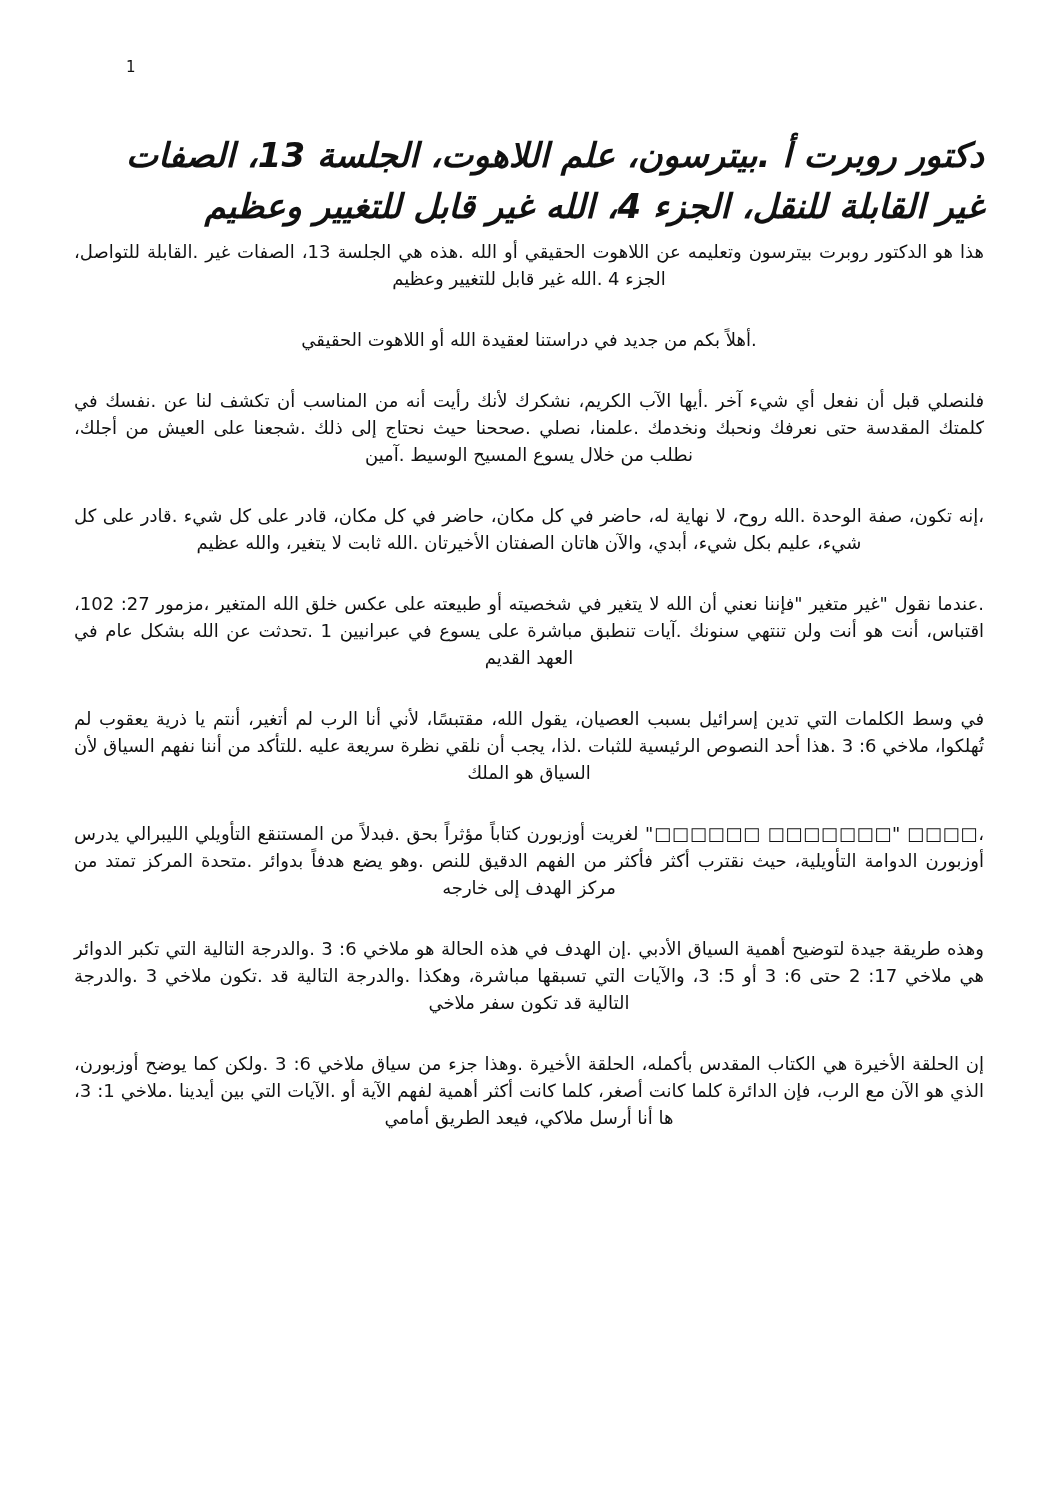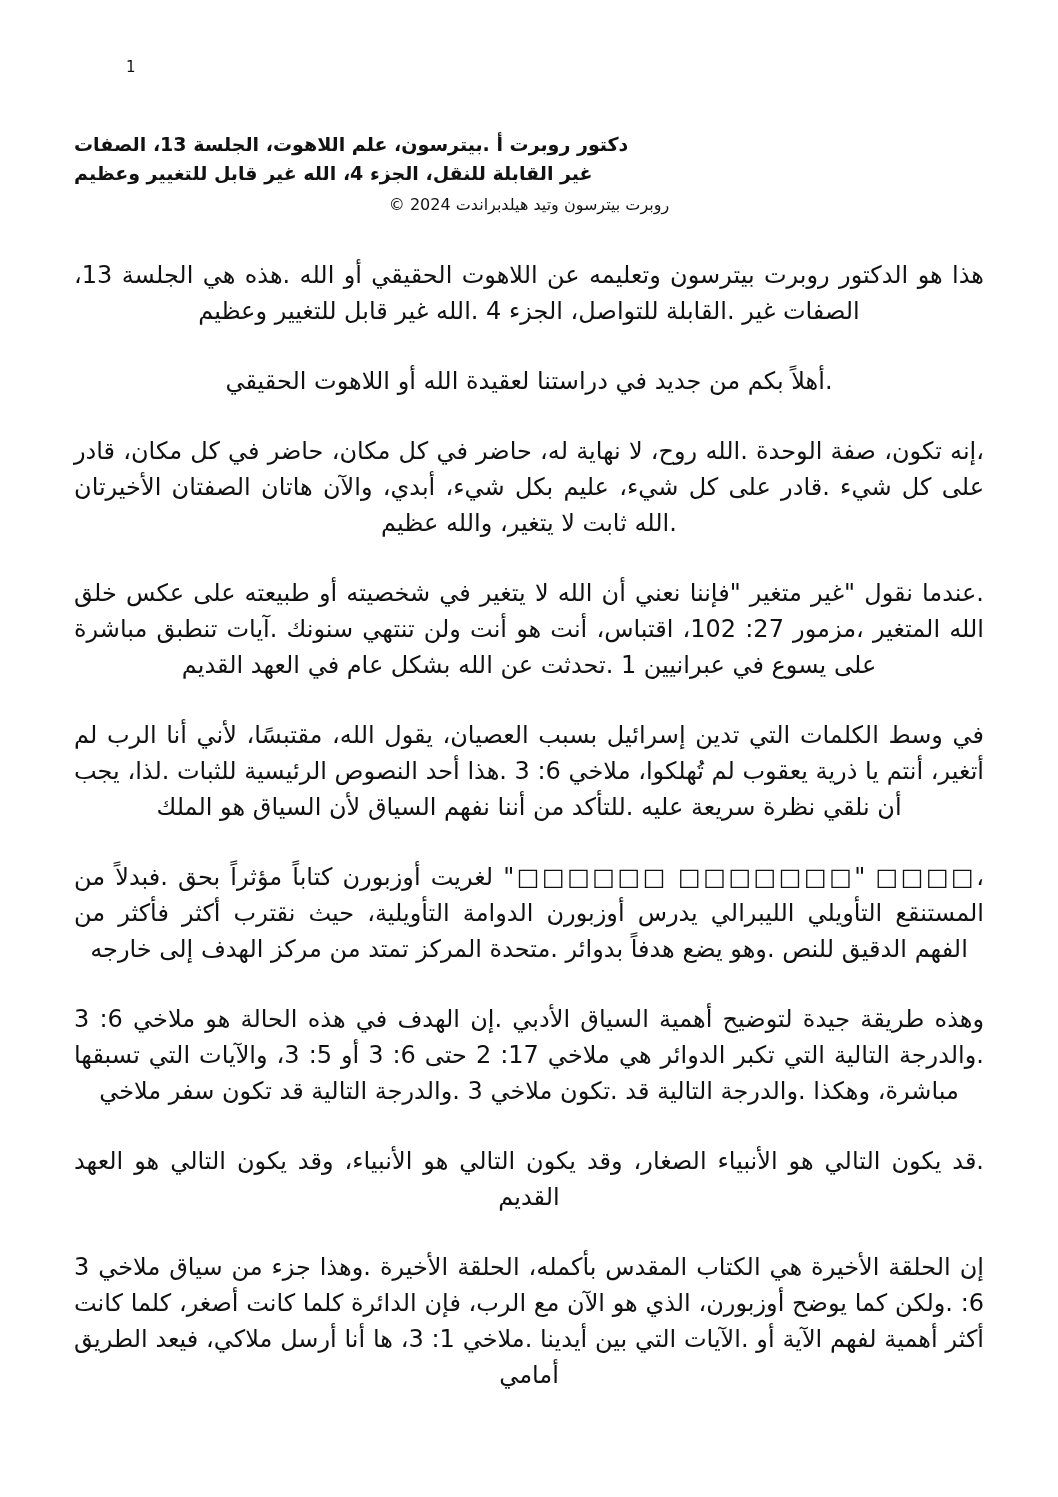--- a/index.html
+++ b/index.html
@@ -25,57 +25,57 @@
     top: 58px;
     left: 126px;
     font-size: 15px;
     direction: ltr;
   }
   .content {
     direction: rtl;
     padding: 130px 74px 0 74px;
   }
   .doc-title {
-    font-size: 19px;
+    font-size: 34px;
     font-weight: 700;
     line-height: 1.5;
-    text-align: left;
+    text-align: right;
     margin: 0 0 6px 0;
+    font-style: italic;
   }
   .doc-title span { display: block; }
   .byline {
     font-size: 16px;
     line-height: 1.5;
     text-align: center;
     margin: 0 0 40px 0;
   }
   .para {
-    font-size: 24px;
+    font-size: 18px;
     line-height: 1.5;
     text-align: justify;
     text-align-last: center;
     margin: 0 0 34px 0;
   }
   .para:last-child { margin-bottom: 0; }
 </style>
 </head>
 <body>
 
 <div class="page">
   <div class="page-number">1</div>
   <div class="content">
     <h1 class="doc-title">
       <span>دكتور روبرت أ .بيترسون، علم اللاهوت، الجلسة 13، الصفات</span>
       <span>غير القابلة للنقل، الجزء 4، الله غير قابل للتغيير وعظيم</span>
     </h1>
-    <div class="byline">روبرت بيترسون وتيد هيلدبراندت 2024 ©</div>
 
     <p class="para">هذا هو الدكتور روبرت بيترسون وتعليمه عن اللاهوت الحقيقي أو الله .هذه هي الجلسة 13، الصفات غير .القابلة للتواصل، الجزء 4 .الله غير قابل للتغيير وعظيم</p>
     <p class="para">.أهلاً بكم من جديد في دراستنا لعقيدة الله أو اللاهوت الحقيقي</p>
+    <p class="para">فلنصلي قبل أن نفعل أي شيء آخر .أيها الآب الكريم، نشكرك لأنك رأيت أنه من المناسب أن تكشف لنا عن .نفسك في كلمتك المقدسة حتى نعرفك ونحبك ونخدمك .علمنا، نصلي .صححنا حيث نحتاج إلى ذلك .شجعنا على العيش من أجلك، نطلب من خلال يسوع المسيح الوسيط .آمين</p>
     <p class="para">،إنه تكون، صفة الوحدة .الله روح، لا نهاية له، حاضر في كل مكان، حاضر في كل مكان، قادر على كل شيء .قادر على كل شيء، عليم بكل شيء، أبدي، والآن هاتان الصفتان الأخيرتان .الله ثابت لا يتغير، والله عظيم</p>
     <p class="para">.عندما نقول "غير متغير "فإننا نعني أن الله لا يتغير في شخصيته أو طبيعته على عكس خلق الله المتغير ،مزمور ⁦102 :27⁩، اقتباس، أنت هو أنت ولن تنتهي سنونك .آيات تنطبق مباشرة على يسوع في عبرانيين 1 .تحدثت عن الله بشكل عام في العهد القديم</p>
     <p class="para">في وسط الكلمات التي تدين إسرائيل بسبب العصيان، يقول الله، مقتبسًا، لأني أنا الرب لم أتغير، أنتم يا ذرية يعقوب لم تُهلكوا، ملاخي ⁦3 :6⁩ .هذا أحد النصوص الرئيسية للثبات .لذا، يجب أن نلقي نظرة سريعة عليه .للتأكد من أننا نفهم السياق لأن السياق هو الملك</p>
     <p class="para">،□□□□ "□□□□□□□ □□□□□□" لغريت أوزبورن كتاباً مؤثراً بحق .فبدلاً من المستنقع التأويلي الليبرالي يدرس أوزبورن الدوامة التأويلية، حيث نقترب أكثر فأكثر من الفهم الدقيق للنص .وهو يضع هدفاً بدوائر .متحدة المركز تمتد من مركز الهدف إلى خارجه</p>
     <p class="para">وهذه طريقة جيدة لتوضيح أهمية السياق الأدبي .إن الهدف في هذه الحالة هو ملاخي ⁦3 :6⁩ .والدرجة التالية التي تكبر الدوائر هي ملاخي ⁦2 :17⁩ حتى ⁦3 :6⁩ أو ⁦3 :5⁩، والآيات التي تسبقها مباشرة، وهكذا .والدرجة التالية قد .تكون ملاخي 3 .والدرجة التالية قد تكون سفر ملاخي</p>
-    <p class="para">.قد يكون التالي هو الأنبياء الصغار، وقد يكون التالي هو الأنبياء، وقد يكون التالي هو العهد القديم</p>
     <p class="para">إن الحلقة الأخيرة هي الكتاب المقدس بأكمله، الحلقة الأخيرة .وهذا جزء من سياق ملاخي ⁦3 :6⁩ .ولكن كما يوضح أوزبورن، الذي هو الآن مع الرب، فإن الدائرة كلما كانت أصغر، كلما كانت أكثر أهمية لفهم الآية أو .الآيات التي بين أيدينا .ملاخي ⁦3 :1⁩، ها أنا أرسل ملاكي، فيعد الطريق أمامي</p>
   </div>
 </div>
 
 </body></html>

